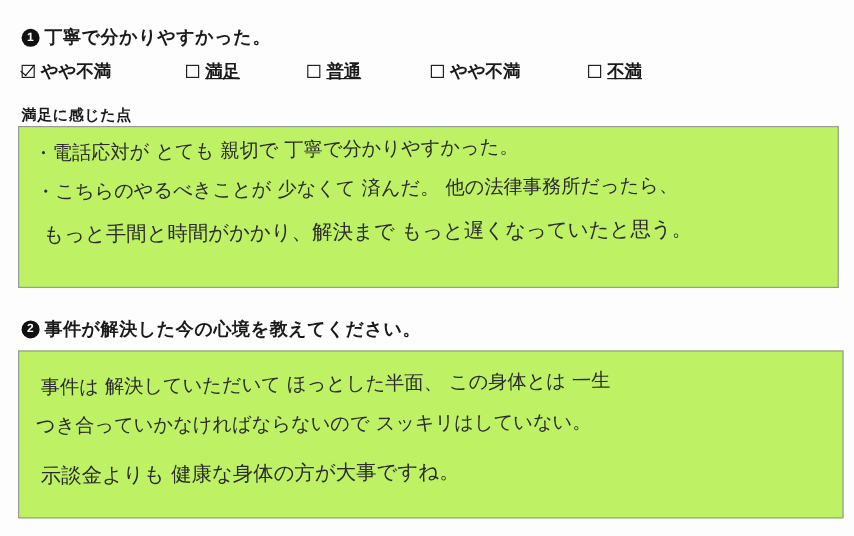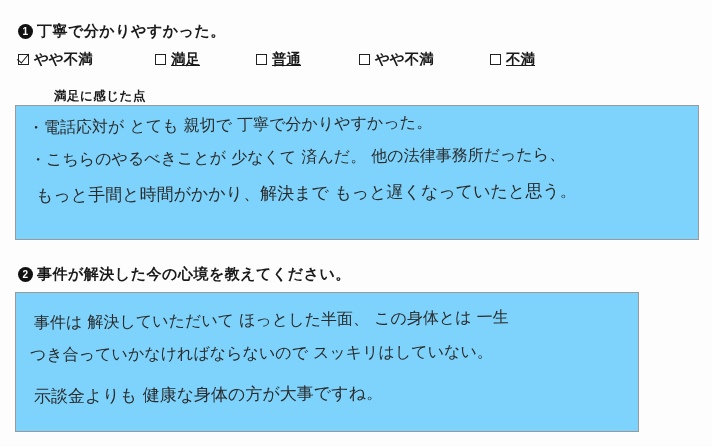--- a/index.html
+++ b/index.html
@@ -88,32 +88,31 @@
   }
 
   
   .section-label {
     position: absolute;
     left: 18px;
     top: 88px;
     font-size: 12.5px;
     font-weight: bold;
     letter-spacing: .5px;
-    margin-left: 36px;
   }
 
   
   .hwbox {
     position: absolute;
     border: 1px solid #9a9a9a;
-    background: #7dd3fc;
+    background: #bef264;
     box-sizing: border-box;
   }
   #box1 { left: 15px; top: 105px; width: 684px; height: 135px; }
-  #box2 { left: 15px; top: 292px; width: 624px; height: 140px; }
+  #box2 { left: 15px; top: 292px; width: 688px; height: 140px; }
 
   .hw {
     position: absolute;
     font-family: "DejaVu Sans", sans-serif;
     color: #2b2b2b;
     white-space: nowrap;
     transform-origin: left center;
   }
 
   

